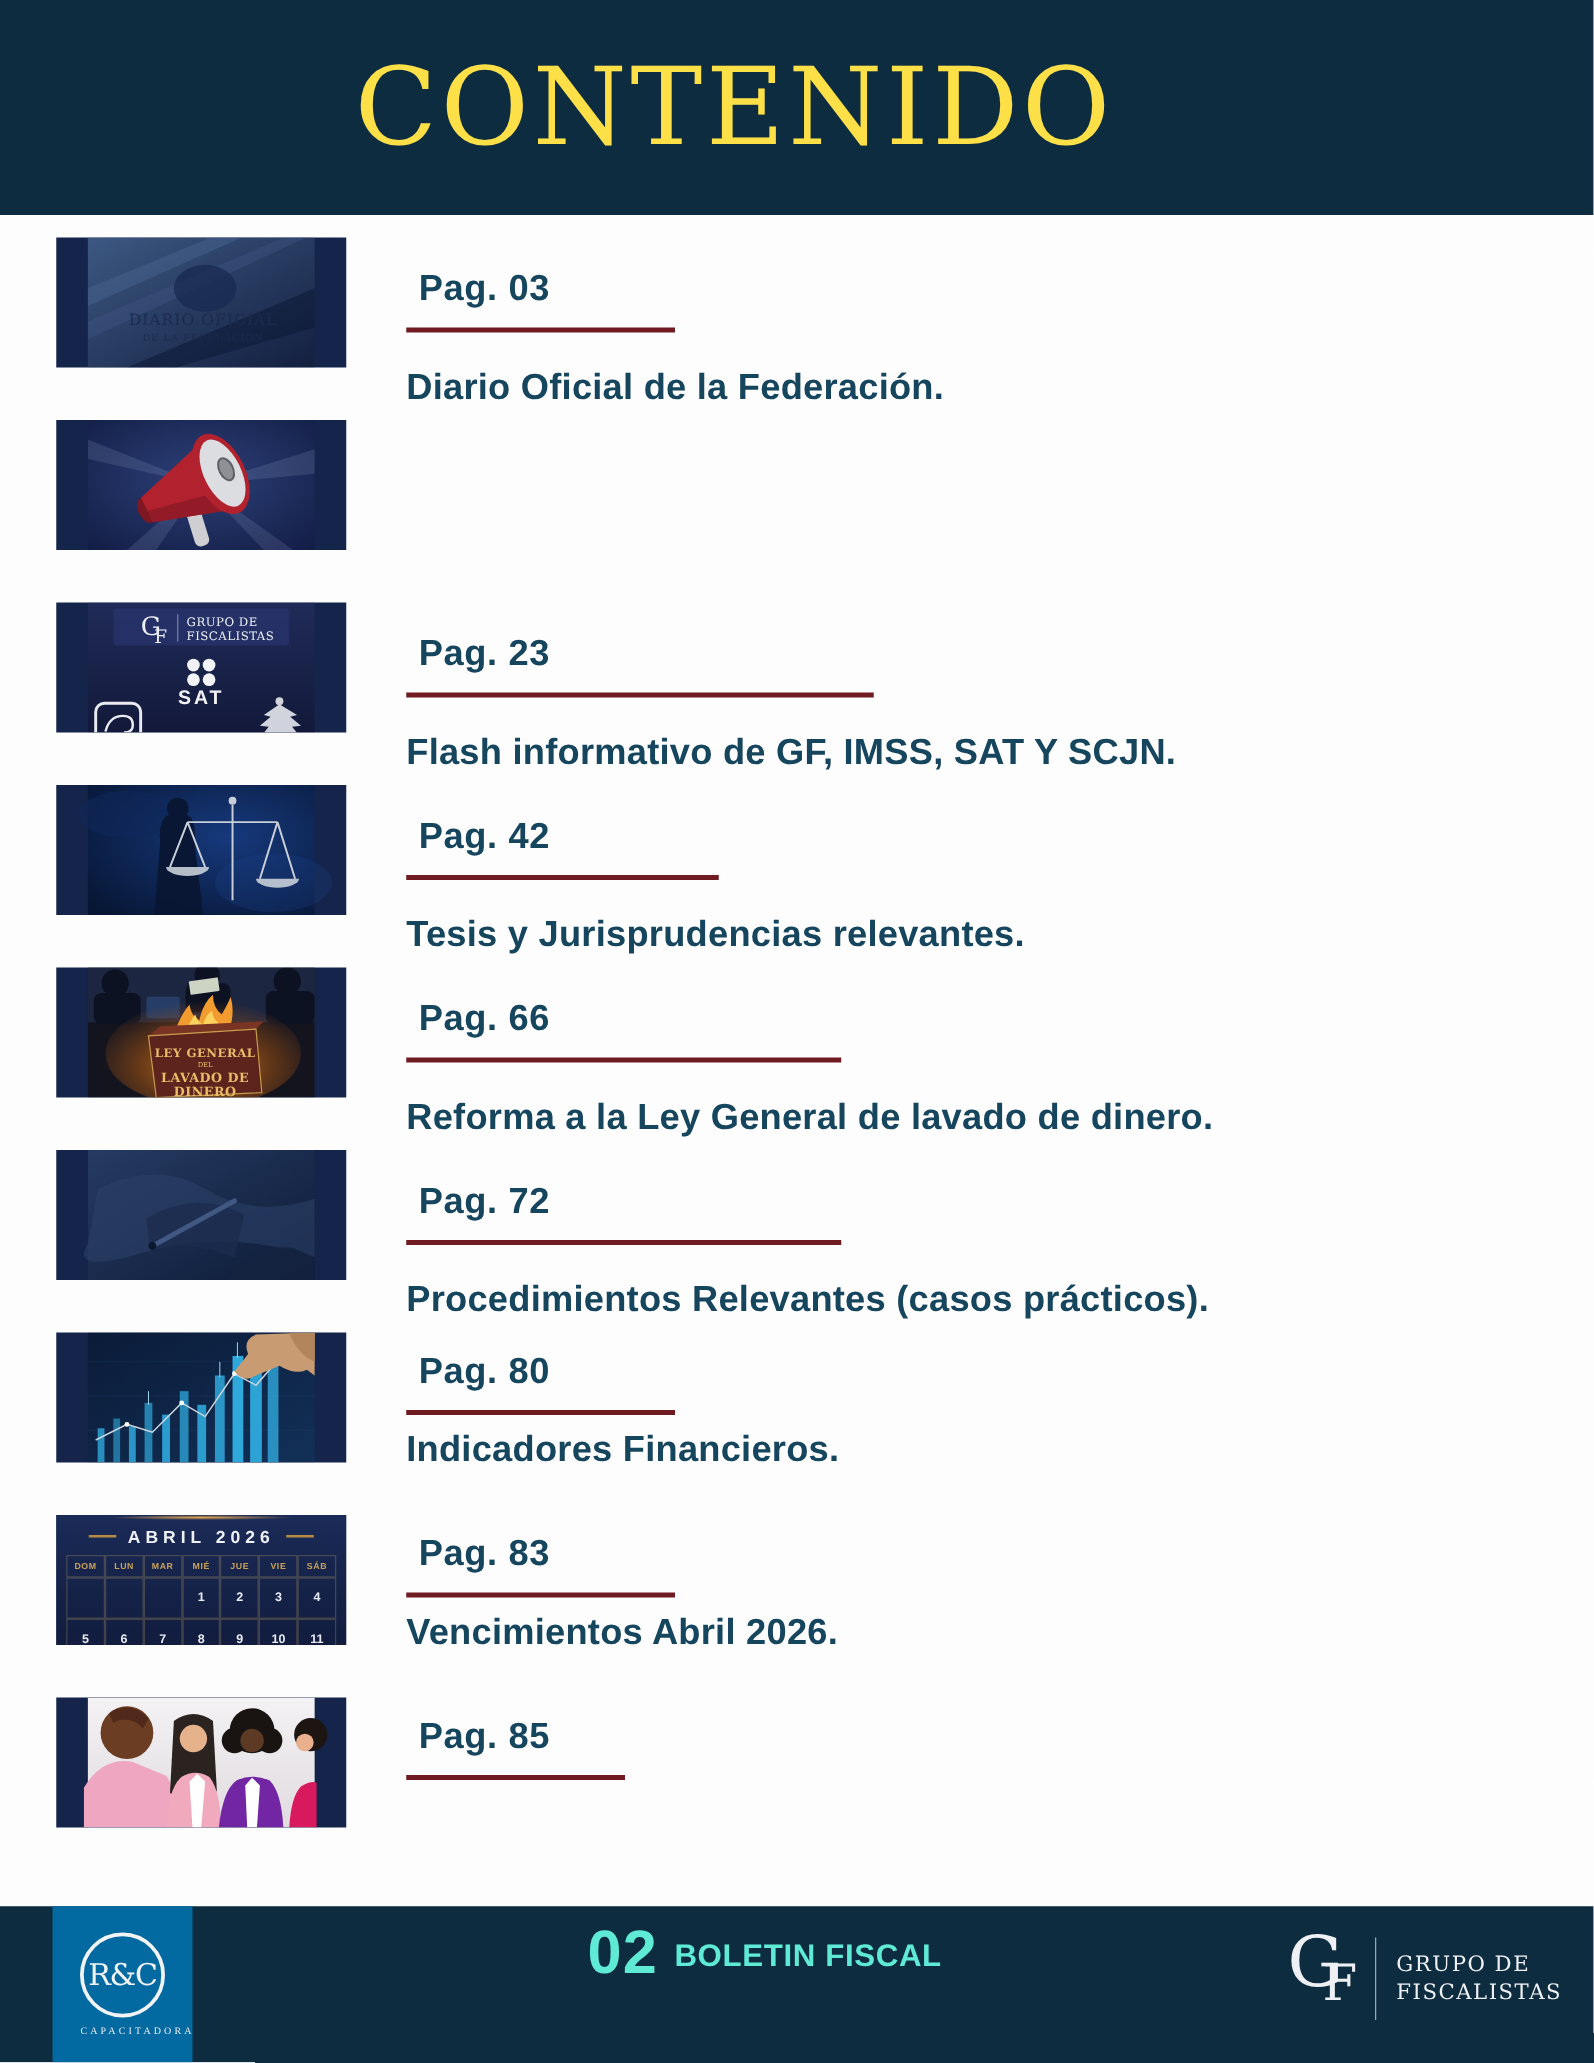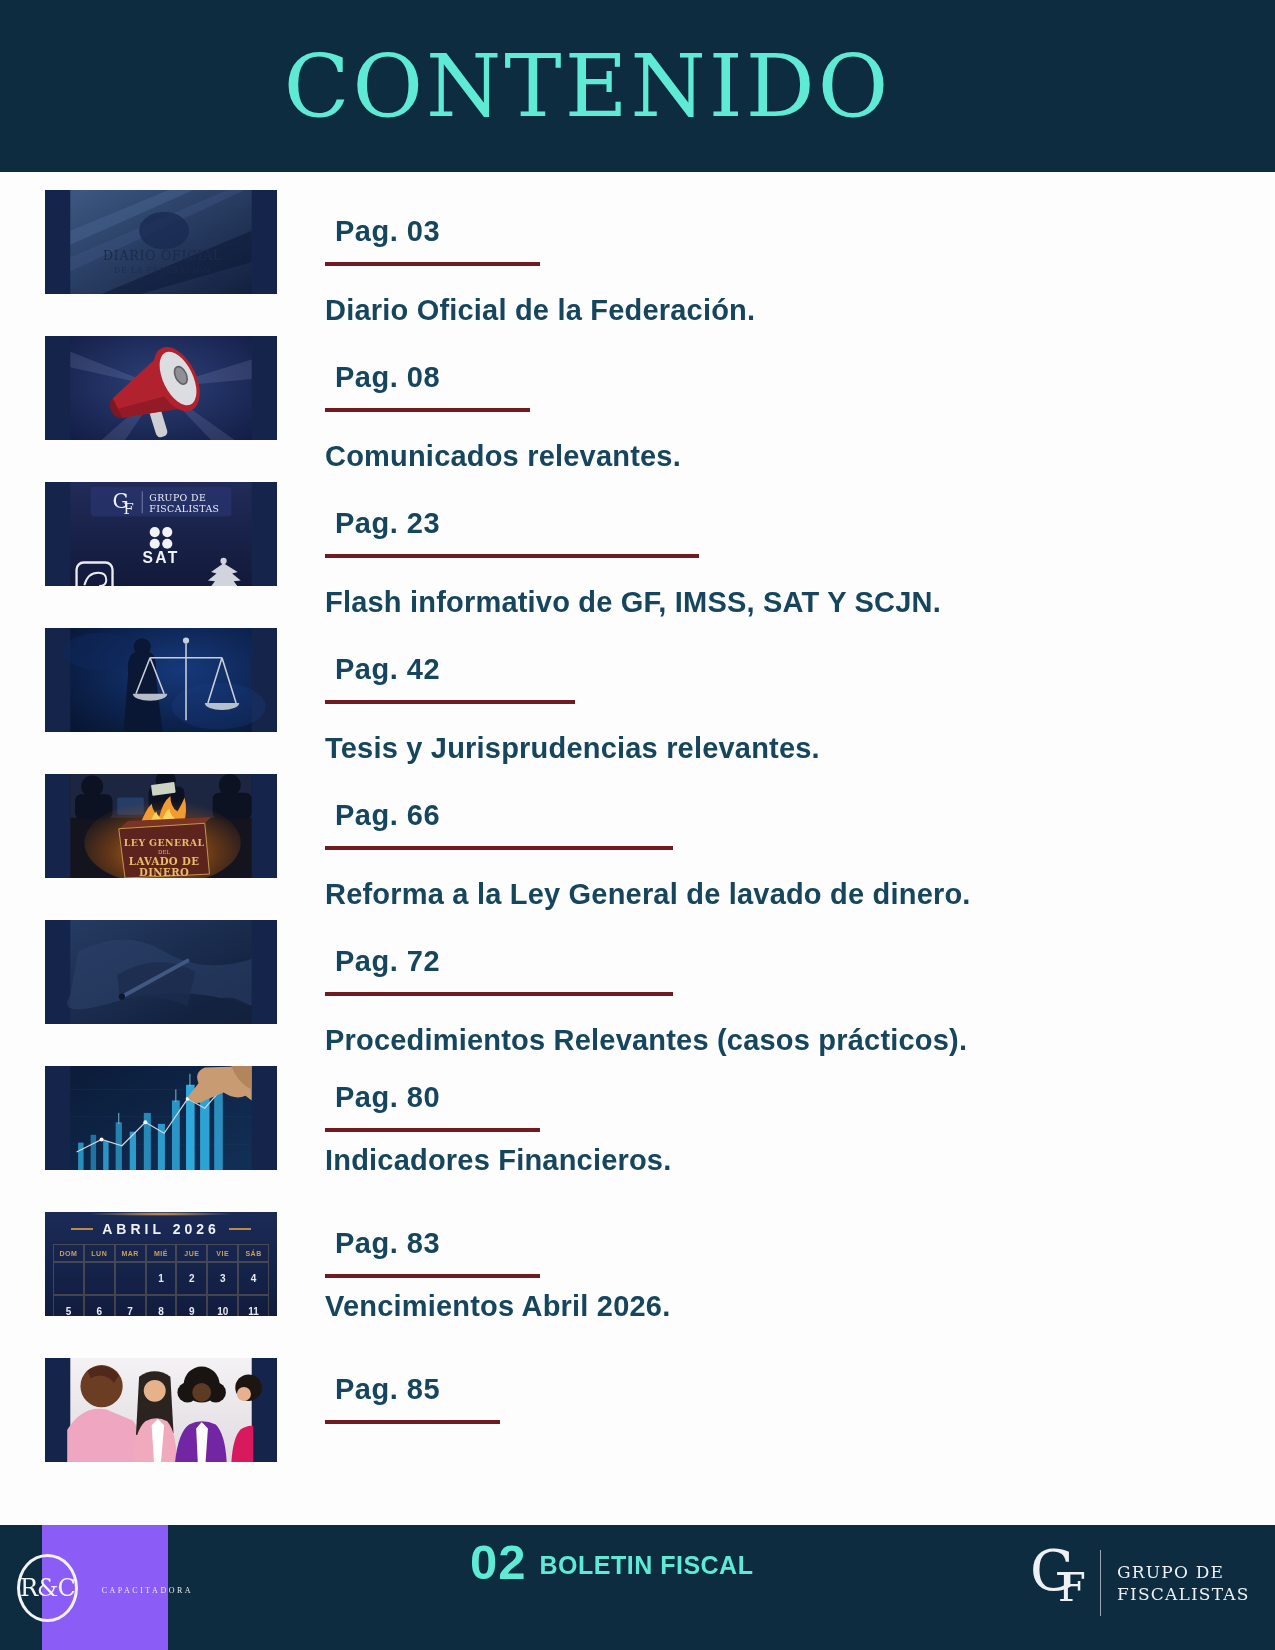--- a/index.html
+++ b/index.html
@@ -1,21 +1,21 @@
 <!DOCTYPE html>
 <html><head>
 <meta charset="utf-8">
 <style>
   html,body{margin:0;padding:0;background:#ffffff;}
   body{width:1275px;height:1650px;font-family:"Liberation Sans",sans-serif;}
   .page{position:relative;width:1275px;height:1650px;background:#fdfdfd;overflow:hidden;}
 
   
   .header{height:172px;background:#0d2c3f;display:flex;align-items:center;justify-content:center;}
-  .header h1{margin:0;color:#5eead4;font-family:"DejaVu Serif",serif;font-weight:500;
+  .header h1{margin:0;color:#fde047;font-family:"DejaVu Serif",serif;font-weight:500;
              font-size:86px;letter-spacing:3px;transform:translateX(-50px);line-height:1;}
 
   
   .list{padding-top:18px;}
   .row{display:flex;height:146px;padding-left:45px;box-sizing:border-box;}
   .thumb{width:232px;height:104px;flex:none;overflow:hidden;position:relative;background:#14244a;}
   .thumb svg{display:block;width:100%;height:100%;}
   .info{margin-left:48px;padding-top:24px;}
   .pag{font-size:29px;font-weight:bold;color:#16455e;padding-left:10px;line-height:34px;letter-spacing:.5px;}
   .rule{height:4px;background:#701b22;margin-top:14px;}
@@ -45,22 +45,22 @@
              font-size:14px;font-weight:bold;letter-spacing:4px;}
   .cal-dash{width:22px;height:2px;background:#b98c46;}
   .cal-table{margin:7px 8px 0;display:grid;grid-template-columns:repeat(7,1fr);}
   .cal-cell{border:1px solid rgba(195,165,105,.28);text-align:center;}
   .cal-day{color:#c9a158;font-size:7px;font-weight:bold;padding:5px 0 4px;letter-spacing:.5px;}
   .cal-num{color:#e8eaf2;font-size:10px;font-weight:bold;height:31px;line-height:31px;}
   .cal-hl{background:#a3202b;}
 
   
   .footer{position:absolute;left:0;right:0;bottom:0;height:125px;background:#0d2c3f;}
-  .rc{position:absolute;left:42px;top:0;width:126px;height:125px;background:#8b5cf6;
-      display:flex;flex-direction:row;align-items:center;justify-content:center;}
+  .rc{position:absolute;left:42px;top:0;width:112px;height:125px;background:#0369a1;
+      display:flex;flex-direction:column;align-items:center;justify-content:center;}
   .rc-circle{width:62px;height:62px;border:3px solid #f2f3f5;border-radius:50%;
              display:flex;align-items:center;justify-content:center;color:#f2f3f5;
              font-family:"DejaVu Serif",serif;font-size:24px;letter-spacing:-1px;}
   .rc-caption{margin-top:6px;color:#e8eaee;font-family:Liberation Serif, serif;font-size:8px;letter-spacing:2.5px;margin-left:24px;}
   .pagenum{position:absolute;left:470px;top:15px;display:flex;align-items:flex-end;gap:13px;color:#5eead4;}
   .num{font-size:49px;font-weight:bold;line-height:44px;letter-spacing:1px;}
   .bulletin{font-size:25px;font-weight:bold;letter-spacing:.5px;padding-bottom:4px;}
   .gf-logo{position:absolute;left:1030px;top:18px;display:flex;align-items:center;color:#eef0f4;}
   .gf-mono{font-family:"DejaVu Serif",serif;position:relative;width:62px;height:80px;}
   .gf-g{font-size:56px;position:absolute;left:0;top:0;line-height:1;}
@@ -123,25 +123,20 @@
           <g transform="translate(118,64) rotate(-26)">
             <rect x="-26" y="18" width="15" height="44" rx="6" fill="#cfcfd3" transform="rotate(9)"></rect>
             <ellipse cx="-64" cy="0" rx="9" ry="14" fill="#7d1722"></ellipse>
             <polygon points="-64,-14 12,-37 12,37 -64,14" fill="#b2212e"></polygon>
             <polygon points="-64,1 12,16 12,37 -64,14" fill="#8c1a26" opacity=".85"></polygon>
             <ellipse cx="20" cy="0" rx="25" ry="44" fill="#b2212e"></ellipse>
             <ellipse cx="22" cy="0" rx="19" ry="37" fill="#dcdde1"></ellipse>
             <ellipse cx="27" cy="-2" rx="7" ry="12" fill="#8f8f96" stroke="#5e5e66" stroke-width="2"></ellipse>
           </g>
         </svg>
-      </div>
-      <div class="info">
-        <div class="pag">Pag. 08</div>
-        <div class="rule"></div>
-        <div class="title">Comunicados relevantes.</div>
       </div>
     </div>
 
     <div class="row">
       <div class="thumb">
         <svg viewBox="0 0 232 133">
           <defs>
             <linearGradient id="g-gf" x1="0" y1="0" x2="0" y2="1">
               <stop offset="0" stop-color="#202b58"></stop>
                 <stop offset="1" stop-color="#12193a"></stop>

